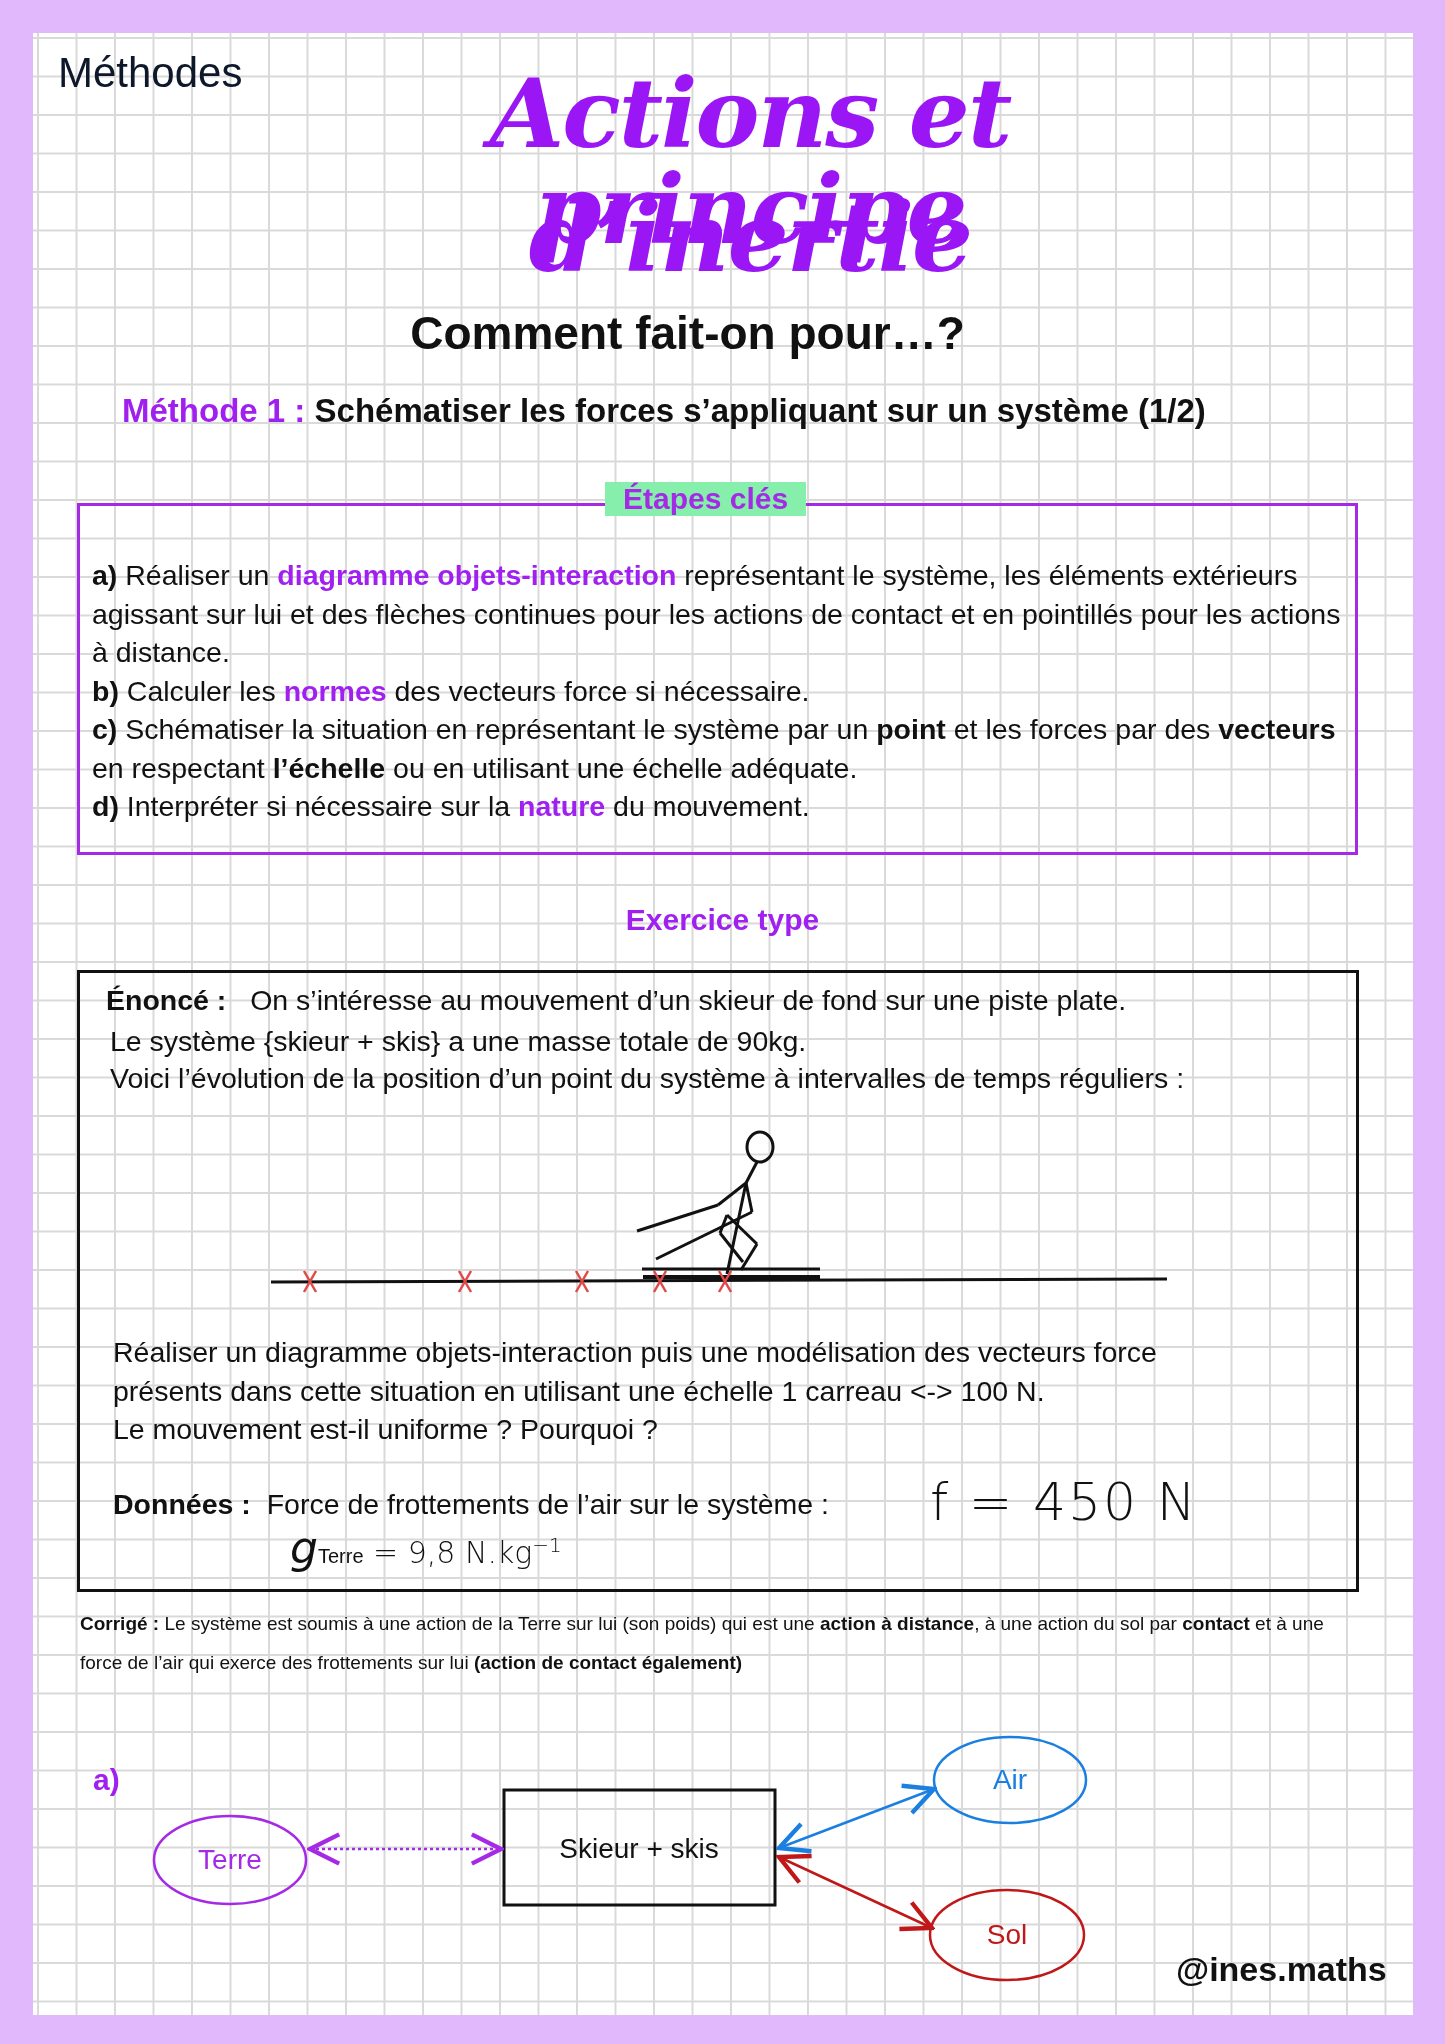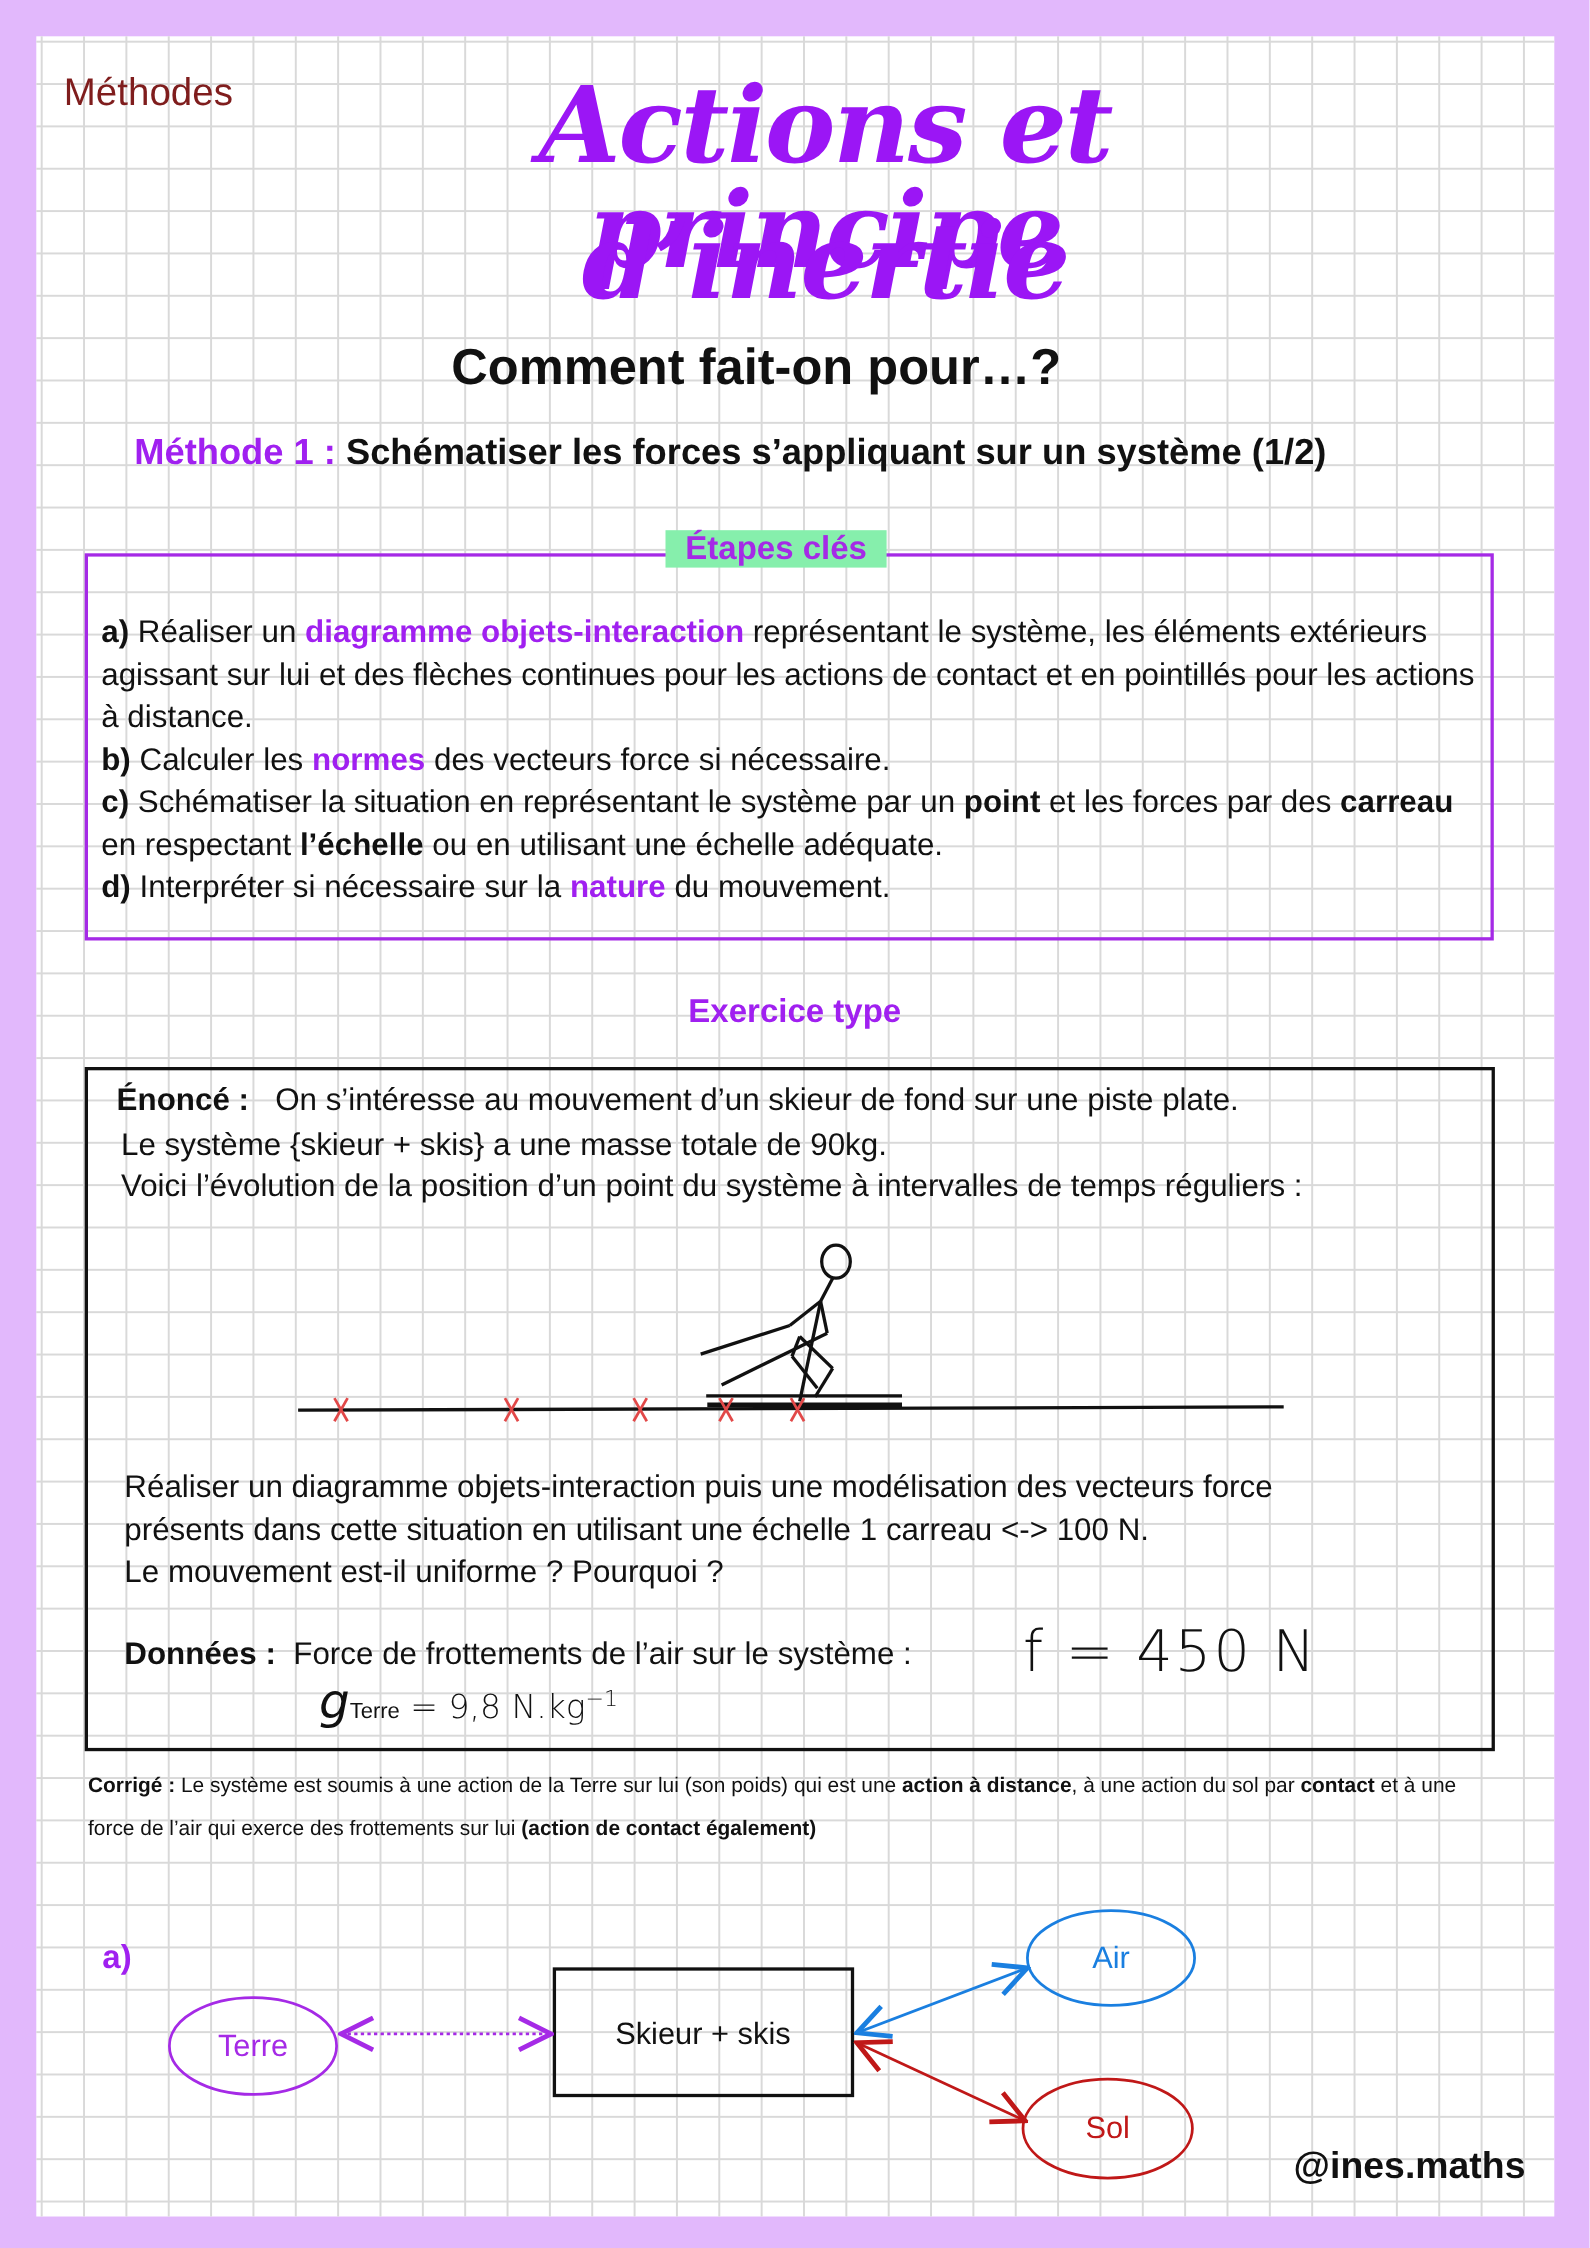--- a/index.html
+++ b/index.html
@@ -16,21 +16,21 @@
     left: 33px; top: 33px;
     width: 1380px; height: 1982px;
     background-color: #ffffff;
     background-image:
       linear-gradient(to right, #d9d9d9 1.5px, transparent 1.5px),
       linear-gradient(to bottom, #d9d9d9 1.5px, transparent 1.5px);
     background-size: 38.5px 38.5px;
     background-position: 4px 4px;
   }
   .abs { position: absolute; }
-  .methodes { left: 58px; top: 64px; font-size: 35px; color: #7f1d1d; }
+  .methodes { left: 58px; top: 49px; font-size: 42px; color: #0f172a; }
   .title {
     font-family: "DejaVu Serif", serif;
     font-style: italic;
     font-weight: bold;
     color: #9b16f5;
     font-size: 96px;
     line-height: 1;
     letter-spacing: -2px;
     text-align: center;
     width: 900px;
@@ -96,21 +96,21 @@
   <span class="purple">Méthode 1 :</span>
   <span>Schématiser les forces s’appliquant sur un système (1/2)</span>
 </div>
 
 <div class="abs etapes-box"></div>
 <div class="abs etapes-label">Étapes clés</div>
 
 <div class="abs etapes-text">
   <div><b>a)</b><span> Réaliser un </span><span class="purple-b">diagramme objets-interaction</span><span> représentant le système, les éléments extérieurs agissant sur lui et des flèches continues pour les actions de contact et en pointillés pour les actions à distance.</span></div>
   <div><b>b)</b><span> Calculer les </span><span class="purple-b">normes</span><span> des vecteurs force si nécessaire.</span></div>
-  <div><b>c)</b><span> Schématiser la situation en représentant le système par un </span><b>point</b><span> et les forces par des </span><b>carreau</b><span> en respectant </span><b>l’échelle</b><span> ou en utilisant une échelle adéquate.</span></div>
+  <div><b>c)</b><span> Schématiser la situation en représentant le système par un </span><b>point</b><span> et les forces par des </span><b>vecteurs</b><span> en respectant </span><b>l’échelle</b><span> ou en utilisant une échelle adéquate.</span></div>
   <div><b>d)</b><span> Interpréter si nécessaire sur la </span><span class="purple-b">nature</span><span> du mouvement.</span></div>
 </div>
 
 <div class="abs exercice-label">Exercice type</div>
 
 <div class="abs enonce-box"></div>
 <div class="abs enonce-line enonce-l1"><b>Énoncé :</b>&nbsp;&nbsp;&nbsp;<span>On s’intéresse au mouvement d’un skieur de fond sur une piste plate.</span></div>
 <div class="abs enonce-line enonce-l2">Le système {skieur + skis} a une masse totale de 90kg.</div>
 <div class="abs enonce-line enonce-l3">Voici l’évolution de la position d’un point du système à intervalles de temps réguliers :</div>
 

